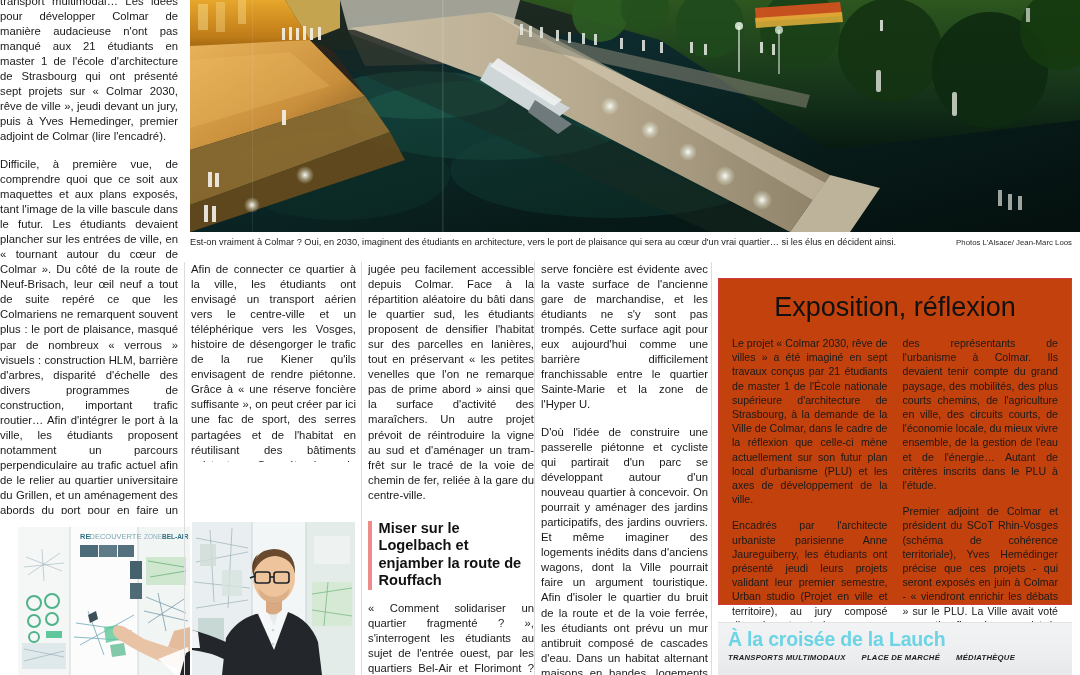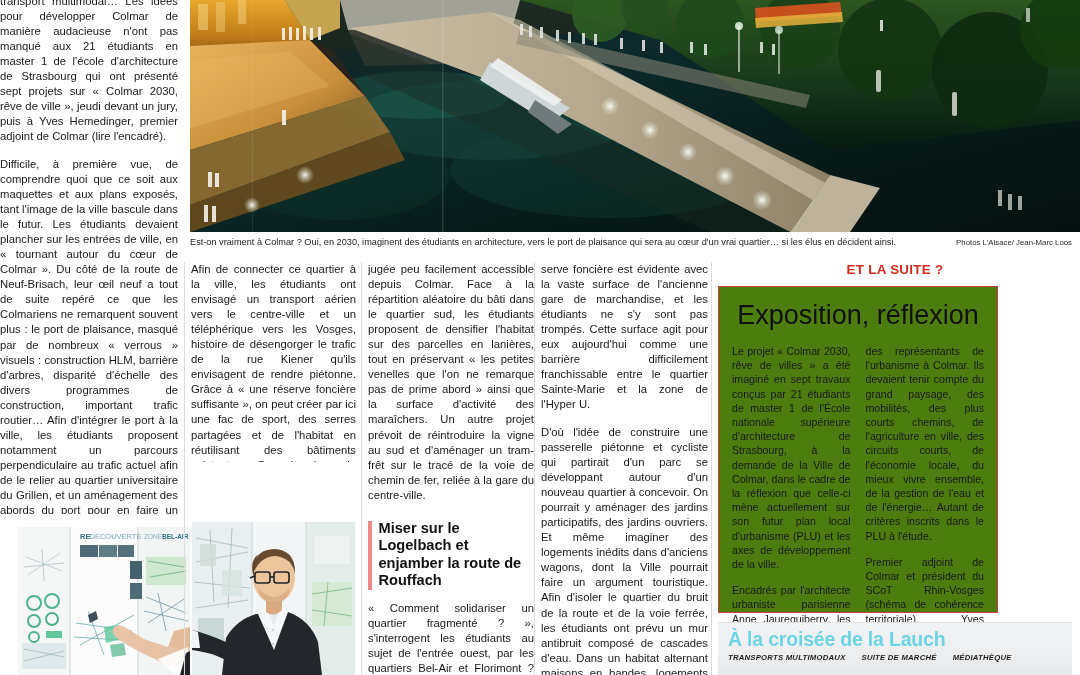--- a/index.html
+++ b/index.html
@@ -131,26 +131,26 @@
     width: 172px;
     height: 148px;
     overflow: hidden;
     background: #e7ecec;
   }
 
   
   .sidebox {
     position: absolute;
     left: 718px;
-    top: 286px;
-    width: 280px;
+    top: 278px;
+    width: 354px;
     height: 327px;
     border: 1.6px solid #cf3c3c;
     box-sizing: border-box;
-    background: #4d7c0f;
+    background: #c2410c;
   }
   .sidebox-kicker {
     position: absolute;
     left: 718px;
     top: 262px;
     width: 354px;
     text-align: center;
     font-size: 13.4px;
     font-weight: bold;
     letter-spacing: 0.3px;
@@ -532,29 +532,26 @@
         <p class="side-text">Le projet « Colmar 2030, rêve de villes » a été imaginé en sept travaux conçus par 21 étudiants de master 1 de l'École nationale supérieure d'architecture de Strasbourg, à la demande de la Ville de Colmar, dans le cadre de la réflexion que celle-ci mène actuellement sur son futur plan local d'urbanisme (PLU) et les axes de développement de la ville.</p>
         <p class="side-text">Encadrés par l'architecte urbaniste parisienne Anne Jaureguiberry, les étudiants ont présenté jeudi leurs projets validant leur premier semestre, Urban studio (Projet en ville et territoire), au jury composé d'enseignants et de personnes extérieures, dont</p>
       </div>
       <div class="sidebox-col">
         <p class="side-text">des représentants de l'urbanisme à Colmar. Ils devaient tenir compte du grand paysage, des mobilités, des plus courts chemins, de l'agriculture en ville, des circuits courts, de l'économie locale, du mieux vivre ensemble, de la gestion de l'eau et de l'énergie… Autant de critères inscrits dans le PLU à l'étude.</p>
         <p class="side-text">Premier adjoint de Colmar et président du SCoT Rhin-Vosges (schéma de cohérence territoriale), Yves Hemédinger précise que ces projets - qui seront exposés en juin à Colmar - « viendront enrichir les débats » sur le PLU. La Ville avait voté un soutien financier au projet de 3 500 €.</p>
       </div>
     </div>
   </div>
 
-  <div class="sidebox-kicker">
-    <span>ET LA SUITE ?</span>
-  </div>
 
   <div class="teaser">
     <div class="teaser-title">À la croisée de la Lauch</div>
     <div class="teaser-tags">
       <span>TRANSPORTS MULTIMODAUX</span>
-      <span>SUITE DE MARCHÉ</span>
+      <span>PLACE DE MARCHÉ</span>
       <span>MÉDIATHÈQUE</span>
     </div>
   </div>
 
   <div class="vrule" style="left:184px; top:262px; height:413px;"></div>
   <div class="vrule" style="left:361px; top:262px; height:413px;"></div>
   <div class="vrule" style="left:534px; top:262px; height:413px;"></div>
   <div class="vrule" style="left:711px; top:262px; height:413px;"></div>
 
 </div>

